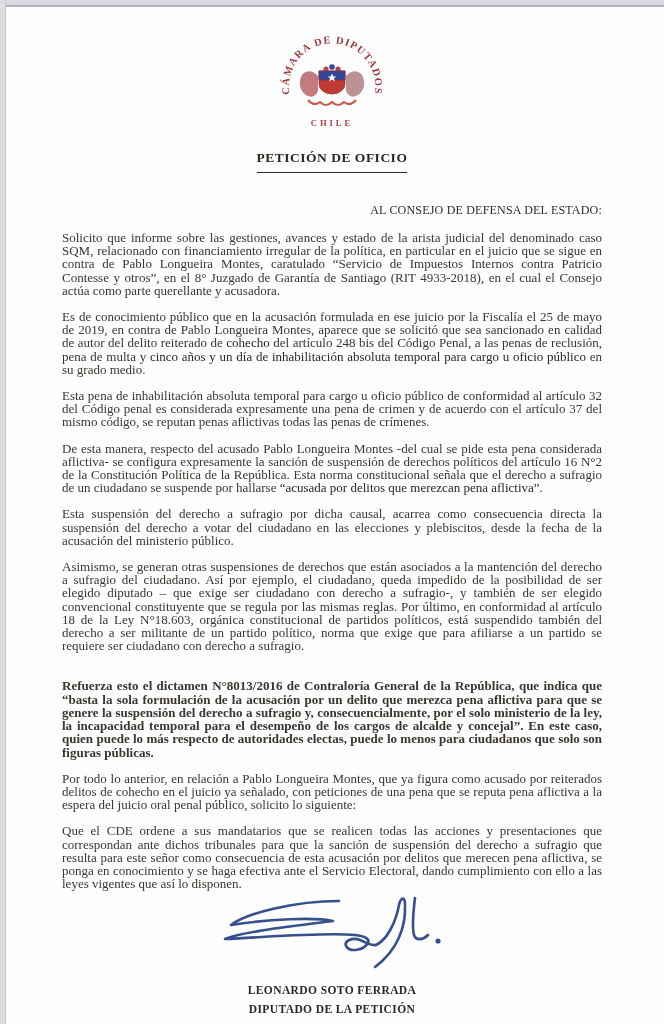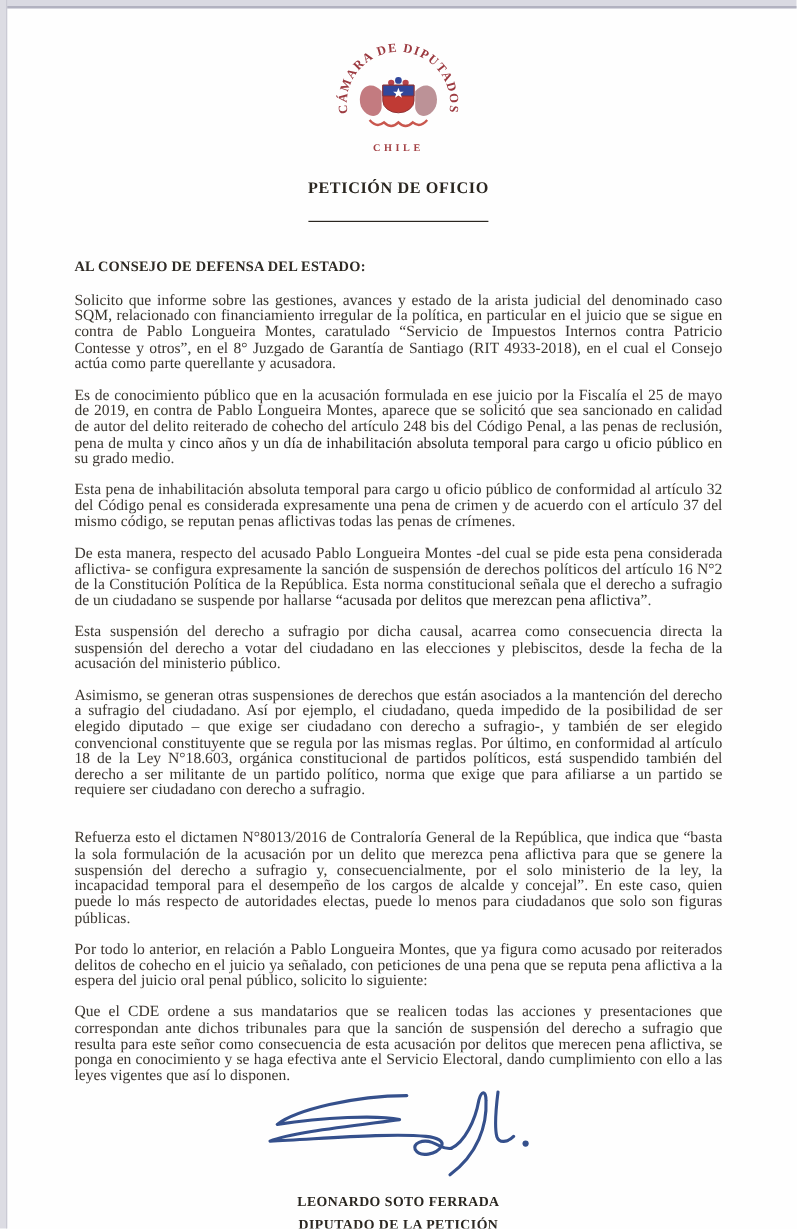--- a/index.html
+++ b/index.html
@@ -23,35 +23,36 @@
   }
   .content{padding:0 62px;}
   .seal{width:120px;margin:36px auto 0;display:block;}
   .seal svg{display:block;}
   .title-wrap{text-align:center;margin-top:12px;}
   .doc-title{
     display:inline-block;
     font-size:13.5px;font-weight:bold;letter-spacing:.5px;
     color:#2a2620;
     border-bottom:1.6px solid #2a2620;
-    padding-bottom:19px;
+    padding-bottom:6px;
   }
   .salutation{
     margin:30px 0 0 0;
-    font-size:12px;font-weight:bold;color:#2e2a24;
+    font-size:12px;font-weight:normal;color:#2e2a24;
     letter-spacing:.2px;
+    text-align:right;
   }
   .body{margin:0;}
   .para{
     margin:13px 0 0 0;
     font-size:13px;line-height:13.2px;
     text-align:justify;
     color:#3a352f;
   }
-  .para.gap{margin-top:27px;}
+  .para.gap{margin-top:27px;font-weight:bold;}
   .para .b{font-weight:normal;color:#2b2721;}
   .sig-block{text-align:center;margin-top:4px;}
   .sig-svg{display:block;margin:0 auto;}
   .sig-name{font-size:11.5px;font-weight:bold;letter-spacing:.4px;color:#2b2721;margin-top:14px;}
   .sig-role{font-size:11.5px;font-weight:bold;letter-spacing:.4px;color:#2b2721;margin-top:7px;}
   .footer{margin:32px 0 0 0;font-size:11.5px;color:#38332e;}
   .footer .place{font-weight:bold;color:#2b2721;}
   .footer .date{margin-left:4px;}
 </style>
 </head>

